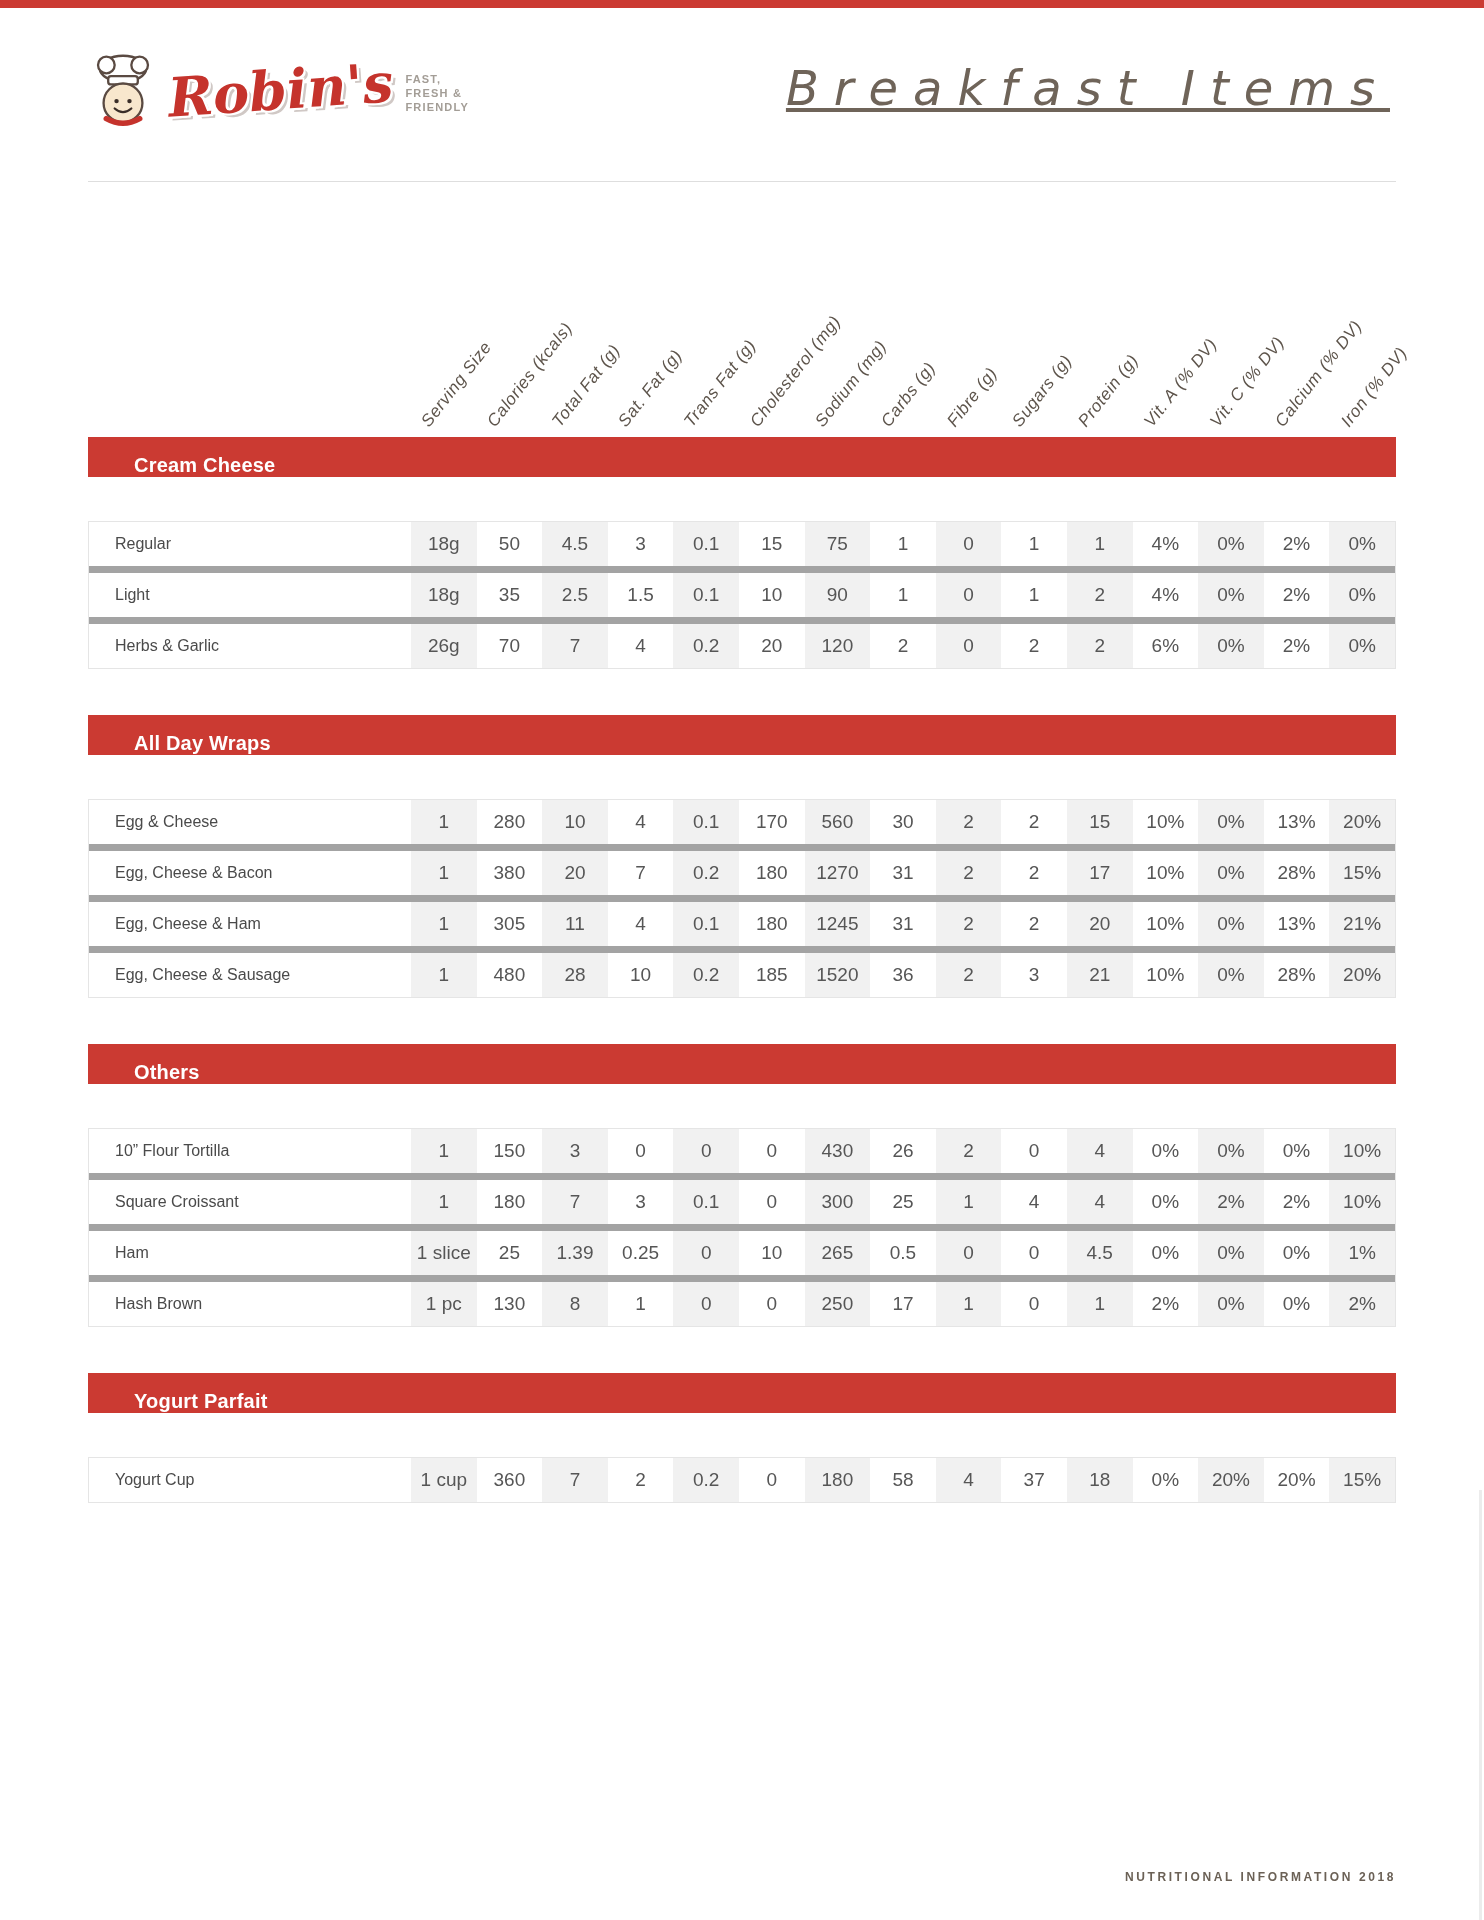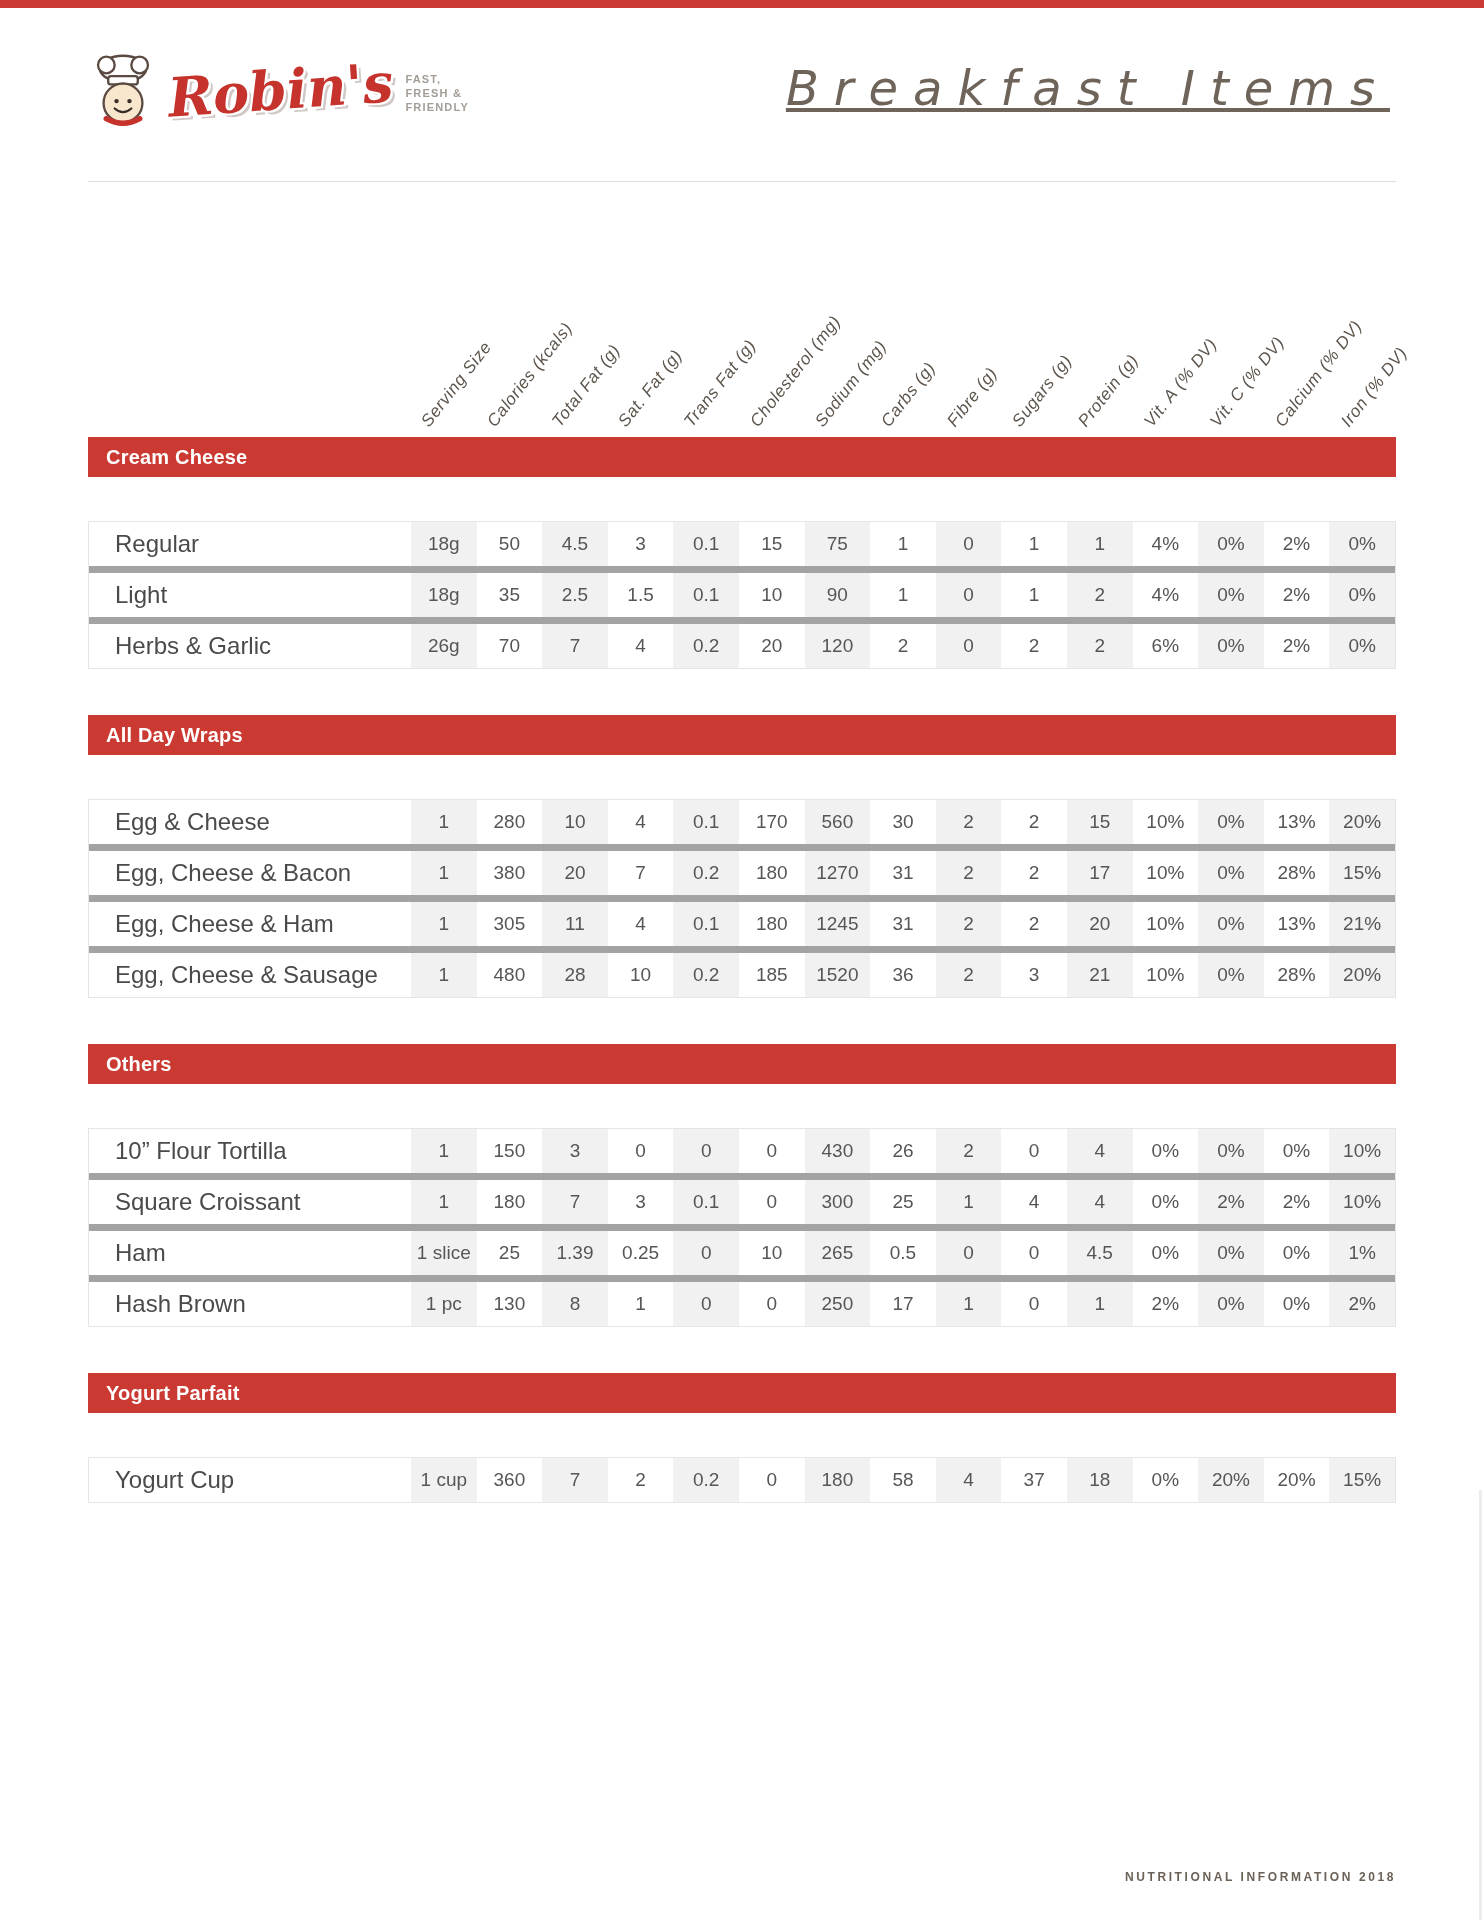--- a/index.html
+++ b/index.html
@@ -31,28 +31,28 @@
 
   
   .col-headers{position:absolute;left:88px;top:224px;width:1308px;height:213px;}
   .col-header{
     position:absolute;bottom:6px;transform:rotate(-52deg);transform-origin:0 100%;
     white-space:nowrap;font-style:italic;font-size:17px;letter-spacing:.6px;color:#5d544b;
   }
 
   
   .content{position:absolute;left:88px;top:437px;width:1308px;}
-  .section-bar{height:40px;background:#cb3a32;display:flex;align-items:center;margin-bottom:44px;}
+  .section-bar{height:40px;background:#cb3a32;display:flex;align-items:flex-end;margin-bottom:44px;padding-left:28px;}
   .section-title{color:#ffffff;font-weight:bold;font-size:20px;padding-left:18px;letter-spacing:.2px;}
   .table{border:1px solid #e5e5e5;margin-bottom:46px;background:#ffffff;}
   .row{display:flex;height:44px;}
   .row + .row{border-top:7px solid #a3a3a3;}
   .cell-name{
     flex:0 0 322px;box-sizing:border-box;display:flex;align-items:center;
-    padding-left:26px;color:#4a4a4a;font-size:24px;white-space:nowrap;
+    padding-left:26px;color:#4a4a4a;font-size:16px;white-space:nowrap;
   }
   .cell{
     flex:1 1 0;display:flex;align-items:center;justify-content:center;
     color:#565656;font-size:19px;white-space:nowrap;
   }
   .cell.shaded{background:#f1f1f1;}
 
   .footer{
     position:absolute;right:88px;top:1870px;
     font-size:12px;font-weight:bold;letter-spacing:2.6px;color:#6b6156;white-space:nowrap;

